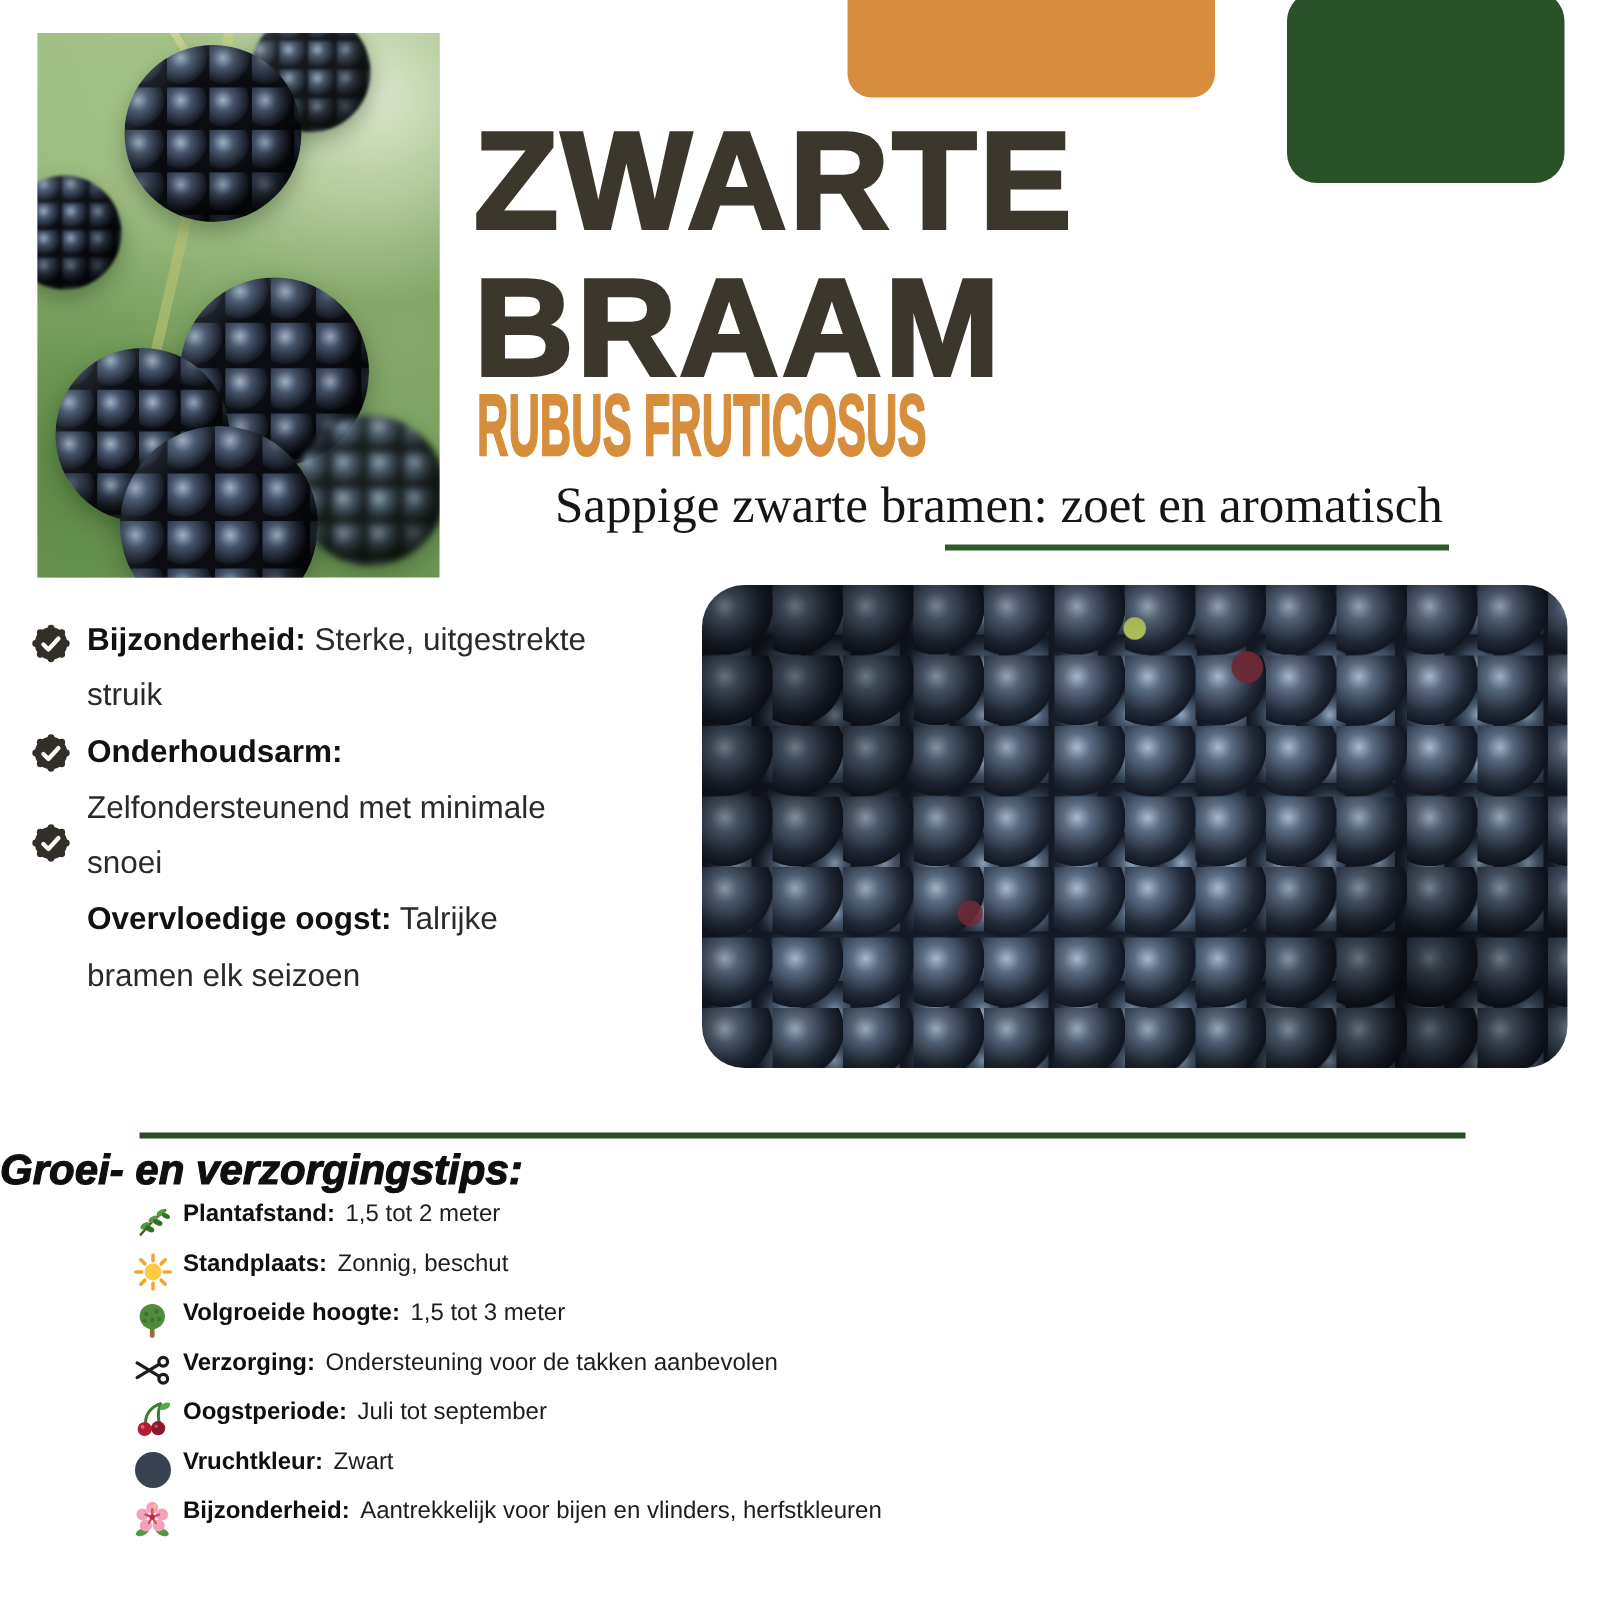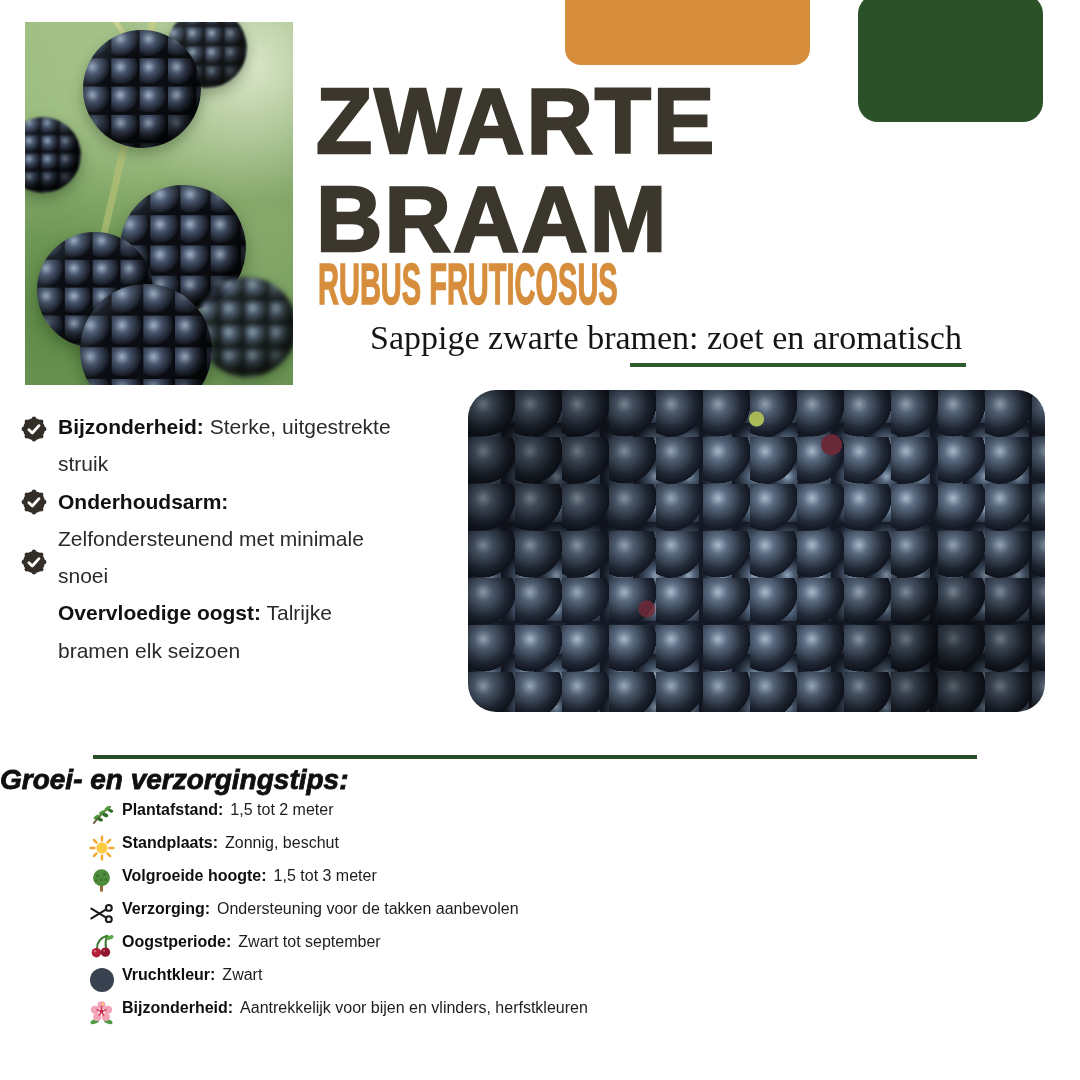--- a/index.html
+++ b/index.html
@@ -244,21 +244,21 @@
     <div class="tip">
       <svg class="tip-icon" viewBox="0 0 24 24">
           <path d="M8 14 C8 8 12 4 17 2.5 M16 13 C15 8.5 16 5 17 2.5" stroke="#3E7C34" stroke-width="1.8" fill="none" stroke-linecap="round"></path>
           <ellipse cx="19.5" cy="4" rx="3.4" ry="1.8" transform="rotate(-25 19.5 4)" fill="#57a844"></ellipse>
           <circle cx="7.5" cy="17.5" r="4.2" fill="#B21E38"></circle>
           <circle cx="15.5" cy="17" r="4.2" fill="#8E1830"></circle>
           <circle cx="6.3" cy="16.2" r="1.1" fill="#e06a7e"></circle>
           <circle cx="14.3" cy="15.8" r="1" fill="#c45364"></circle>
         </svg>
       <strong class="tip-label">Oogstperiode:</strong>
-      <span class="tip-value">Zwart tot september</span>
+      <span class="tip-value">Juli tot september</span>
     </div>
 
     <div class="tip">
       <span class="tip-icon">
           <span class="dark-dot"></span>
         </span>
       <strong class="tip-label">Vruchtkleur:</strong>
       <span class="tip-value">Zwart</span>
     </div>
 

